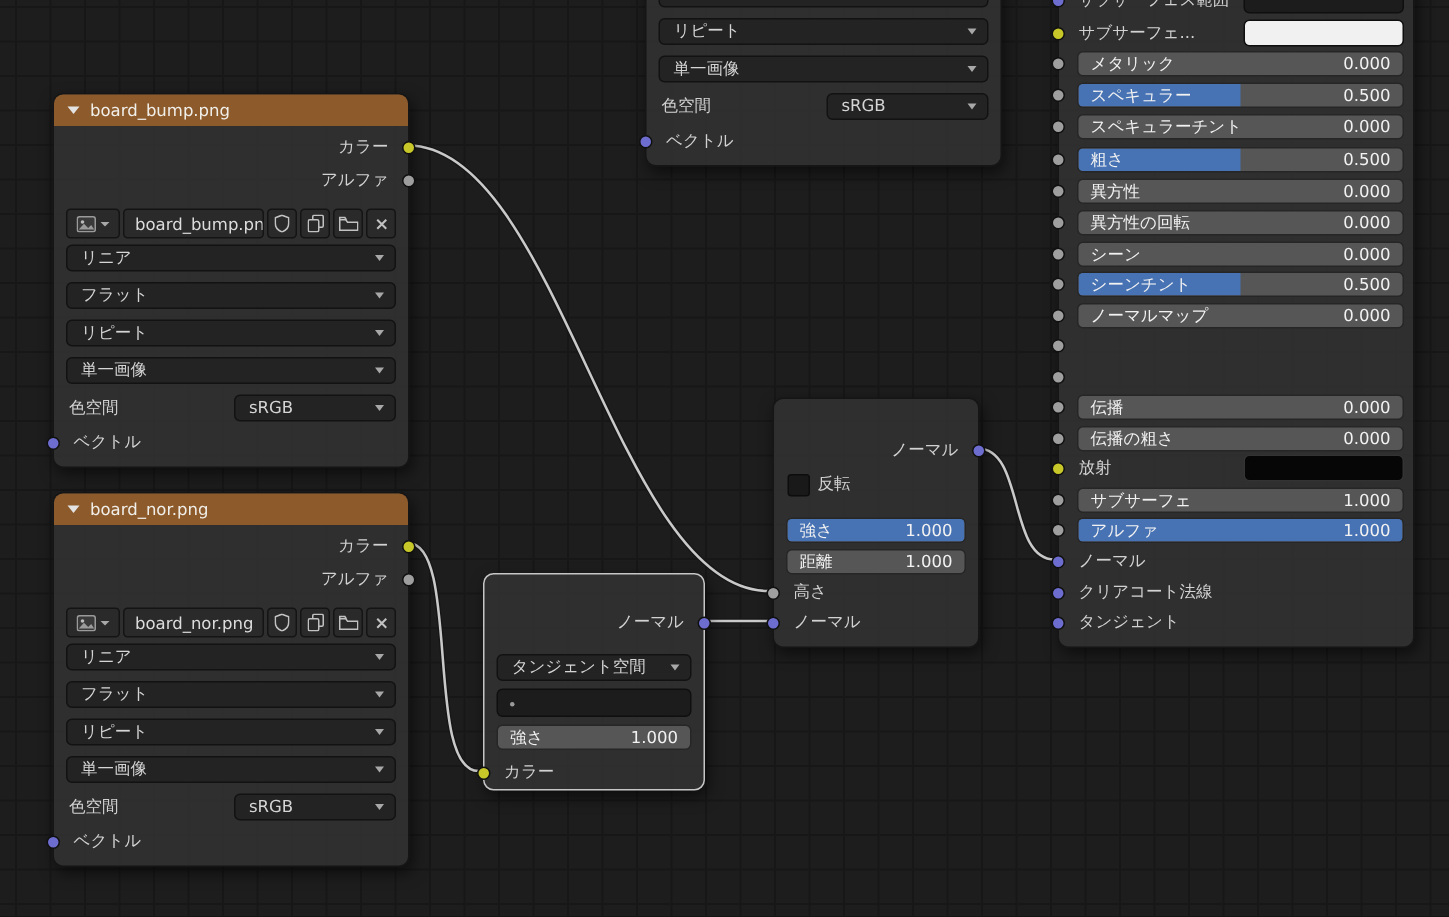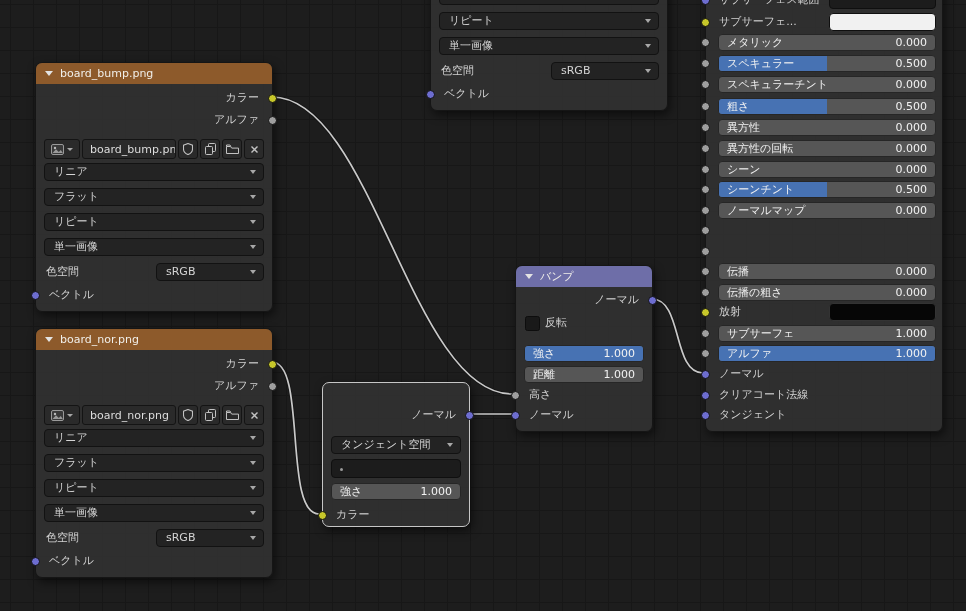--- a/index.html
+++ b/index.html
@@ -216,24 +216,20 @@
       <span class="sl">強さ</span>
       <span class="sv">1.000</span>
     </div>
     <div class="row" style="top:123px">
       <span class="sock s-yel"></span>
       <span class="lbl">カラー</span>
     </div>
   </div>
 
   <div class="node" style="left:515px;top:265px;width:136px;height:165px">
-    <div class="hdr purple">
-      <span class="tri-down"></span>
-      <span>バンプ</span>
-    </div>
     <div class="row out" style="top:25px">
       <span class="lbl">ノーマル</span>
       <span class="sock s-pur"></span>
     </div>
     <div class="row" style="top:48px">
       <span class="chk"></span>
       <span class="chk-lbl">反転</span>
     </div>
     <div class="slider" style="left:8px;right:8px;top:79px">
       <div class="fill" style="width:100%"></div>

